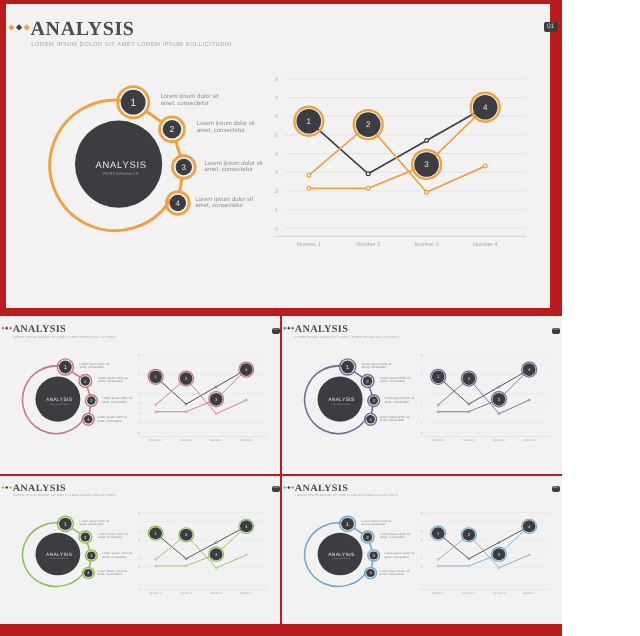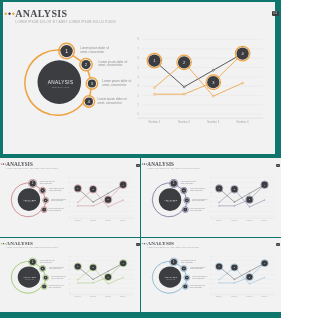--- a/index.html
+++ b/index.html
@@ -1,17 +1,17 @@
 <!DOCTYPE html>
 <html><head>
 <meta charset="utf-8">
 <style>
 html,body{margin:0;padding:0;background:#fff;}
 body{width:281px;height:318px;font-family:"Liberation Sans",sans-serif;overflow:hidden;}
-.deck{position:relative;width:281px;height:318px;background:#0f766e;}
+.deck{position:relative;width:281px;height:318px;background:#b91c1c;}
 .slide{position:absolute;background:#f2f2f2;overflow:hidden;}
 .slide svg{display:block;}
 .badge{position:absolute;background:#3b3d41;border-radius:1px;color:#d6d6d6;text-align:center;font-family:"Liberation Sans",sans-serif;overflow:hidden;}
 svg text{-webkit-font-smoothing:antialiased;}
 </style>
 </head>
 <body>
 
 <div class="deck">
 <div class="slide" style="left:3.0px;top:1.7px;width:272.0px;height:152.4px;">

